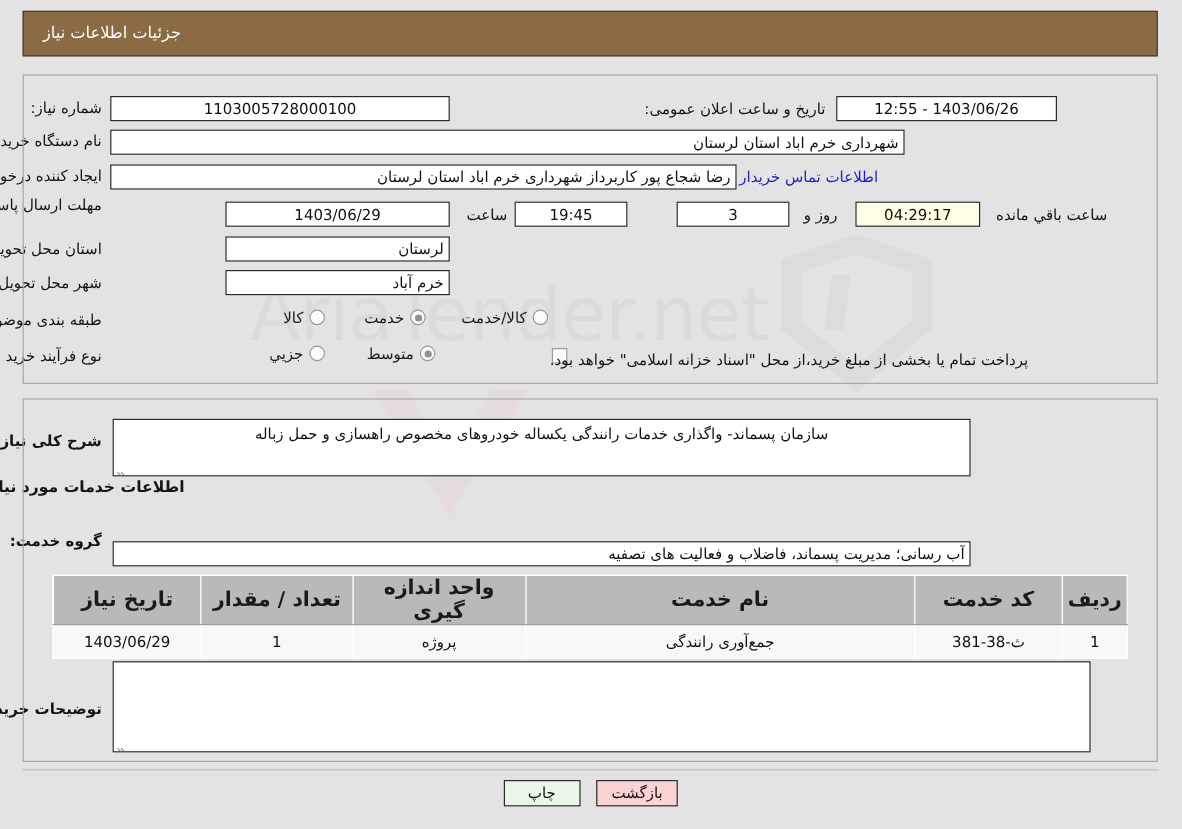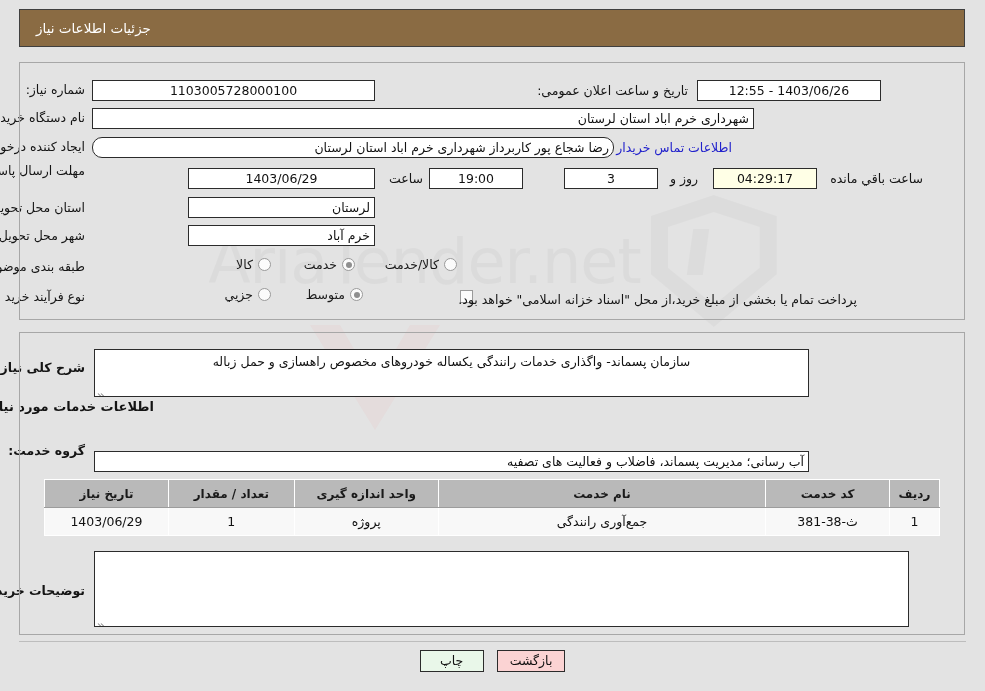--- a/index.html
+++ b/index.html
@@ -229,21 +229,21 @@
     z-index: 2;
     background: #fff;
   }
   table.items th {
     background: #b9b9b9;
     border: 1px solid #ffffff;
     border-bottom: 1px solid #9c9c9c;
     color: #1a1a1a;
     font-weight: bold;
     height: 27px;
-    font-size: 12px;
+    font-size: 17px;
     text-align: center;
     padding: 0 4px;
   }
   table.items td {
     background: #f8f8f8;
     border: 1px solid #ffffff;
     border-top: none;
     height: 27px;
     text-align: center;
     color: #111;
@@ -308,27 +308,27 @@
 
 <div class="lbl" style="top:82px; right:900px;">شماره نیاز:</div>
 <div class="fld center" style="top:80px; right:610px; width:283px;">1103005728000100</div>
 <div class="lbl" style="top:83px; right:297px;">تاریخ و ساعت اعلان عمومی:</div>
 <div class="fld center" style="top:80px; right:104px; width:184px;">1403/06/26 - 12:55</div>
 
 <div class="lbl" style="top:110px; right:900px;">نام دستگاه خریدار:</div>
 <div class="fld right" style="top:108px; right:231px; width:662px;">شهرداری خرم اباد استان لرستان</div>
 
 <div class="lbl" style="top:139px; right:900px;">ایجاد کننده درخواست:</div>
-<div class="fld right" style="top:137px; right:371px; width:522px;border-radius:10px;">رضا شجاع پور کاربرداز شهرداری خرم اباد استان لرستان</div>
+<div class="fld right" style="top:137px; right:371px; width:522px;">رضا شجاع پور کاربرداز شهرداری خرم اباد استان لرستان</div>
 <div class="link" style="top:140px; right:253px;">اطلاعات تماس خریدار</div>
 
 <div class="lbl" style="top:162px; right:900px; line-height:17px;">مهلت ارسال پاسخ: تا تاریخ:</div>
 <div class="fld center" style="top:168px; right:610px; width:187px;">1403/06/29</div>
 <div class="lbl" style="top:171px; right:562px;">ساعت</div>
-<div class="fld center" style="top:168px; right:462px; width:94px;">19:00</div>
+<div class="fld center" style="top:168px; right:462px; width:94px;">19:45</div>
 <div class="fld center" style="top:168px; right:327px; width:94px;">3</div>
 <div class="lbl" style="top:171px; right:287px;">روز و</div>
 <div class="fld cream center" style="top:168px; right:168px; width:104px;">04:29:17</div>
 <div class="lbl" style="top:171px; right:62px;">ساعت باقي مانده</div>
 
 <div class="lbl" style="top:200px; right:900px;">استان محل تحویل:</div>
 <div class="fld right" style="top:197px; right:610px; width:187px;">لرستان</div>
 
 <div class="lbl" style="top:228px; right:900px;">شهر محل تحویل:</div>
 <div class="fld right" style="top:225px; right:610px; width:187px;">خرم آباد</div>

